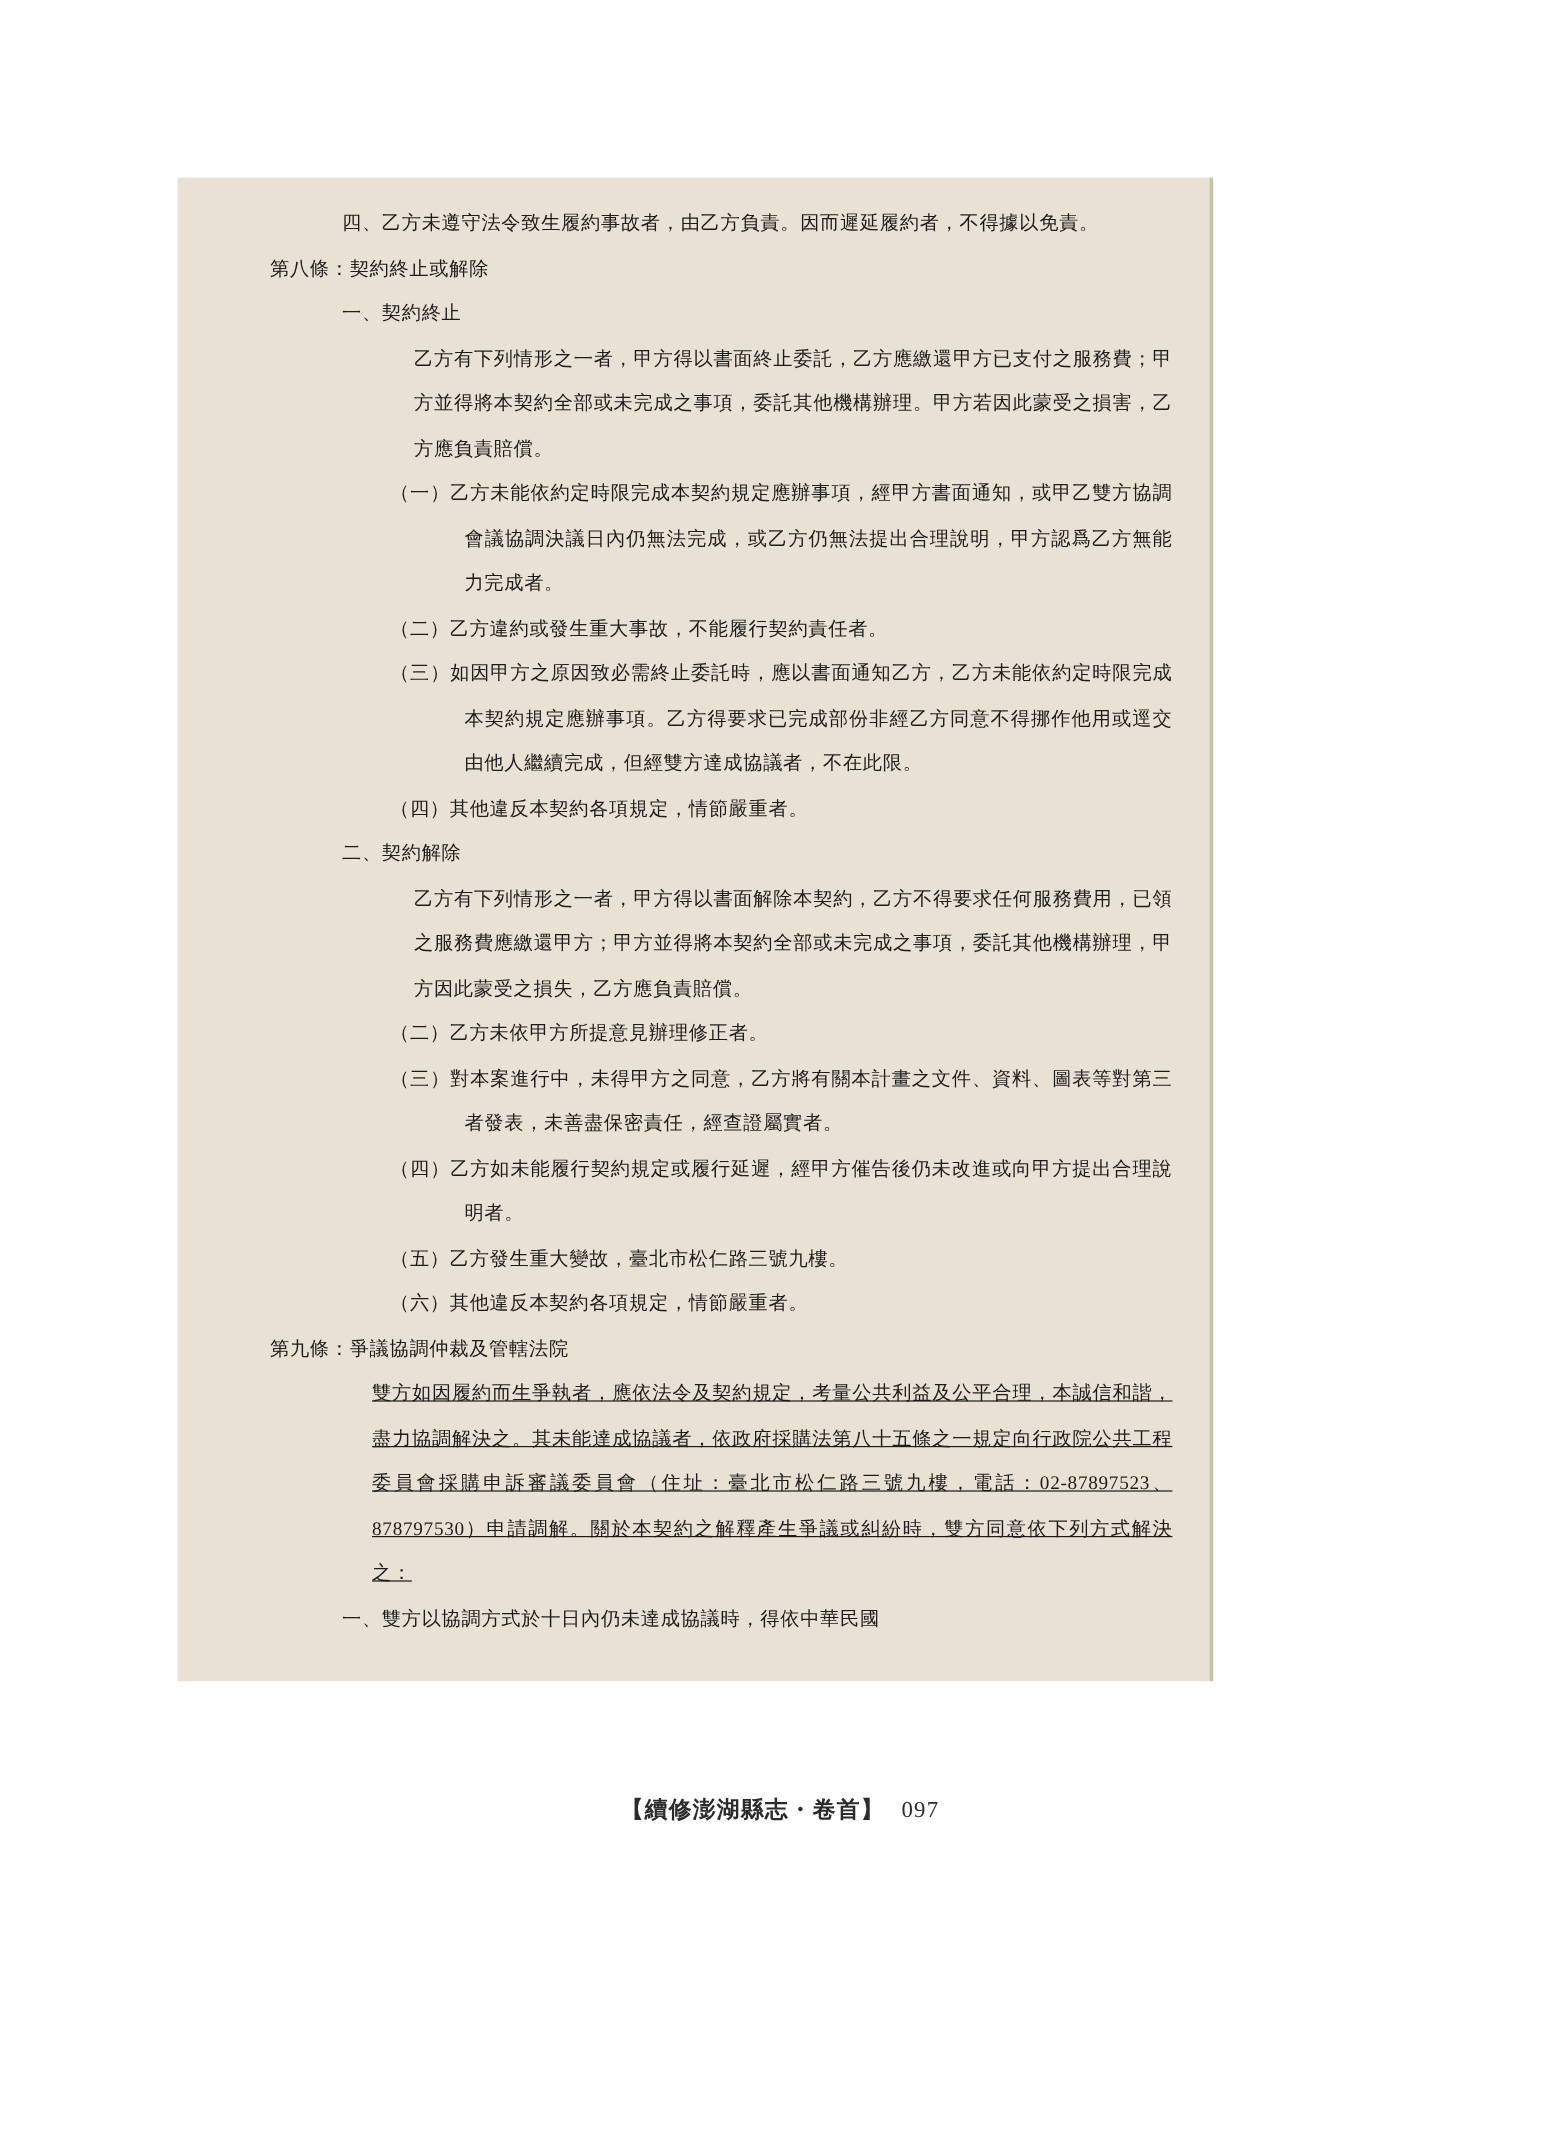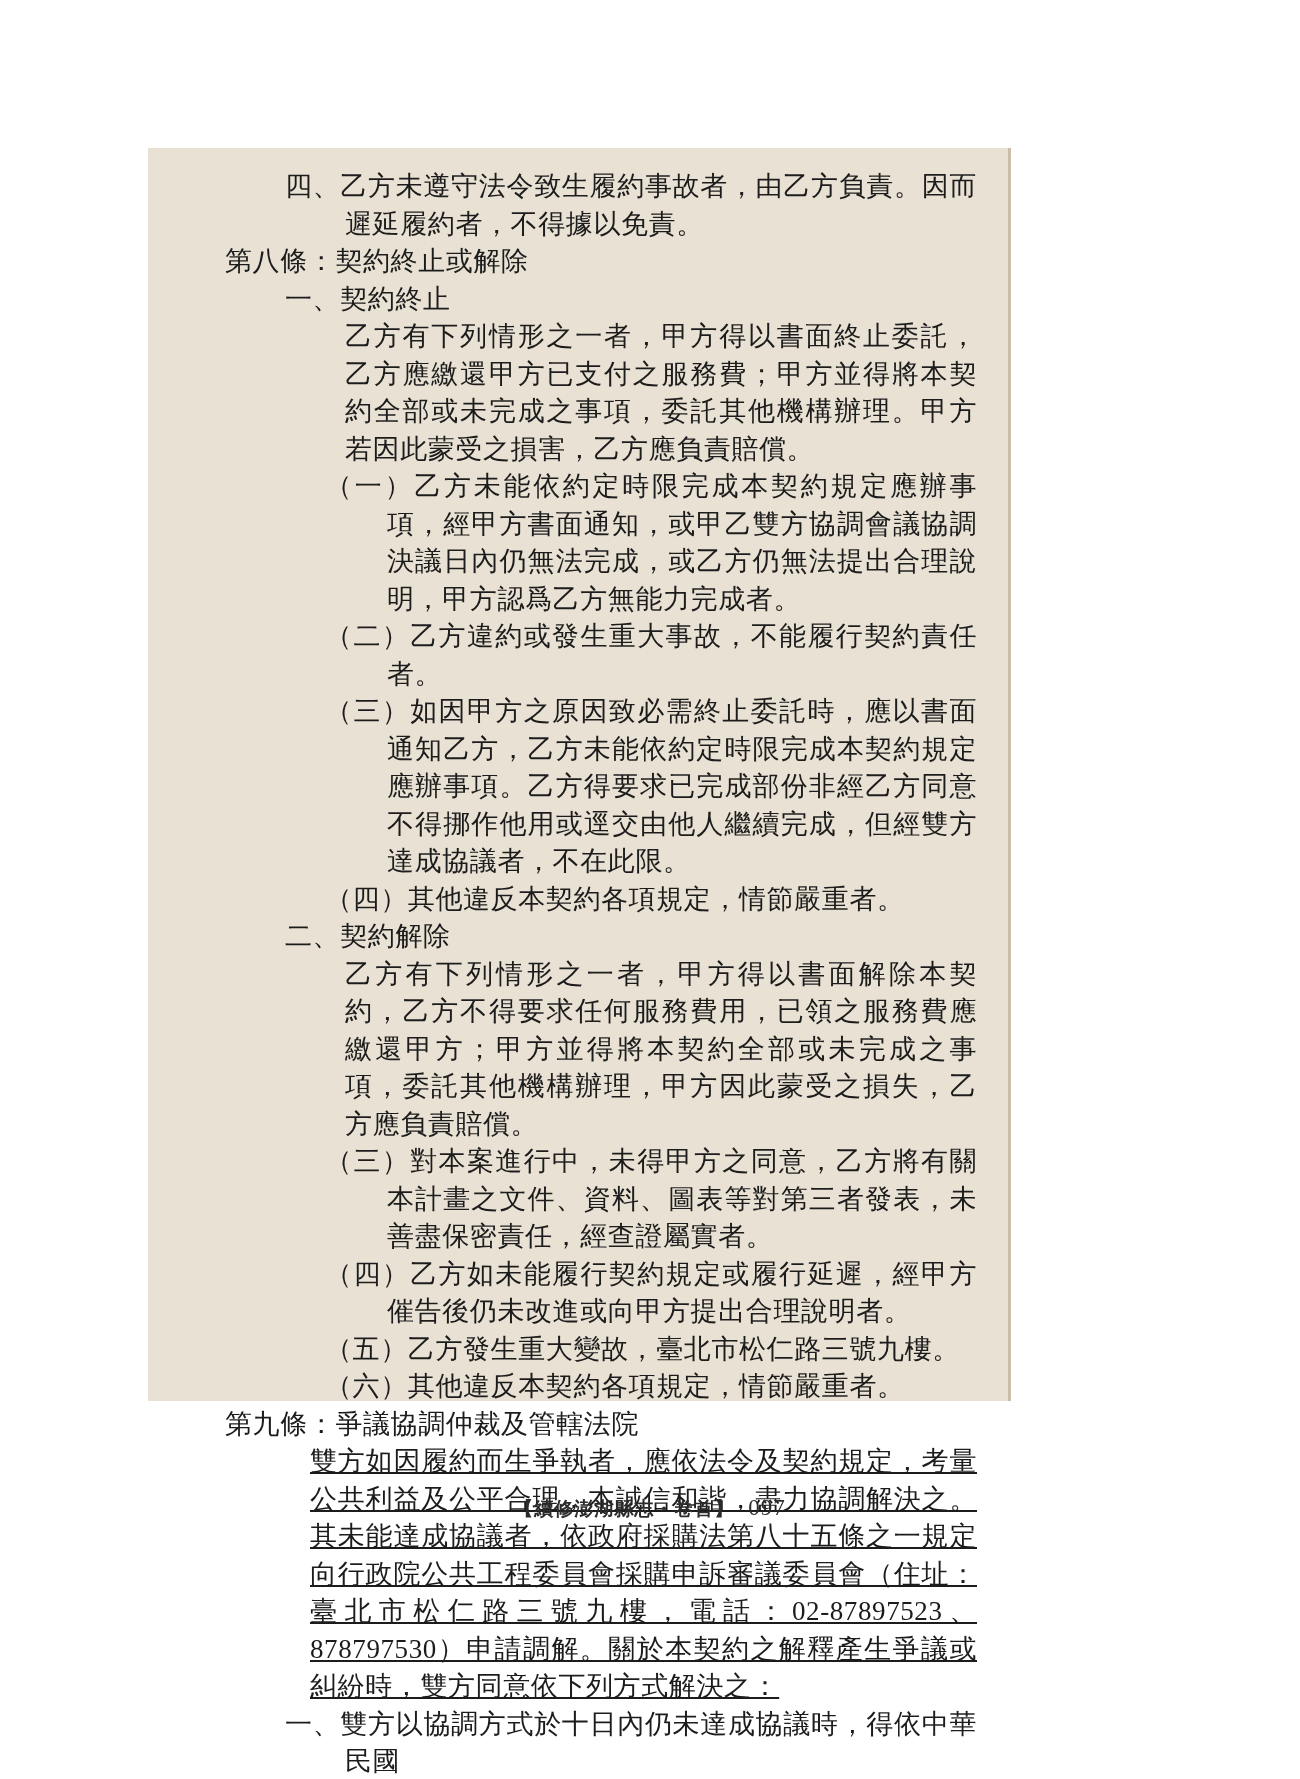--- a/index.html
+++ b/index.html
@@ -33,21 +33,21 @@
     top: 148px;
     width: 3px;
     height: 1253px;
     background: #c9bfa8;
   }
   .content {
     position: absolute;
     left: 225px;
     top: 168px;
     width: 752px;
-    font-size: 27px;
+    font-size: 16px;
     line-height: 37.5px;
     color: #1c1c1c;
     letter-spacing: 0.6px;
     text-align: justify;
   }
   .blk {
     display: block;
   }
   
   .lvl-head {
@@ -92,21 +92,21 @@
     font-size: 19px;
     color: #2b2b2b;
     letter-spacing: 1px;
   }
   .footer .bookname {
     font-weight: bold;
   }
   .footer .pageno {
     margin-left: 14px;
     font-family: "Liberation Serif", serif;
-    font-size: 23px;
+    font-size: 19px;
     letter-spacing: 1px;
   }
 </style>
 </head>
 <body>
 
 <div class="page">
 
   <div class="paper"></div>
   <div class="rule-right"></div>
@@ -115,20 +115,21 @@
     <div class="blk lvl-top">四、乙方未遵守法令致生履約事故者，由乙方負責。因而遲延履約者，不得據以免責。</div>
     <div class="blk lvl-head">第八條：契約終止或解除</div>
     <div class="blk lvl-num">一、契約終止</div>
     <div class="blk lvl-body">乙方有下列情形之一者，甲方得以書面終止委託，乙方應繳還甲方已支付之服務費；甲方並得將本契約全部或未完成之事項，委託其他機構辦理。甲方若因此蒙受之損害，乙方應負責賠償。</div>
     <div class="blk lvl-paren">（一）乙方未能依約定時限完成本契約規定應辦事項，經甲方書面通知，或甲乙雙方協調會議協調決議日內仍無法完成，或乙方仍無法提出合理說明，甲方認爲乙方無能力完成者。</div>
     <div class="blk lvl-paren">（二）乙方違約或發生重大事故，不能履行契約責任者。</div>
     <div class="blk lvl-paren">（三）如因甲方之原因致必需終止委託時，應以書面通知乙方，乙方未能依約定時限完成本契約規定應辦事項。乙方得要求已完成部份非經乙方同意不得挪作他用或逕交由他人繼續完成，但經雙方達成協議者，不在此限。</div>
     <div class="blk lvl-paren">（四）其他違反本契約各項規定，情節嚴重者。</div>
     <div class="blk lvl-num">二、契約解除</div>
     <div class="blk lvl-body">乙方有下列情形之一者，甲方得以書面解除本契約，乙方不得要求任何服務費用，已領之服務費應繳還甲方；甲方並得將本契約全部或未完成之事項，委託其他機構辦理，甲方因此蒙受之損失，乙方應負責賠償。</div>
+    <div class="blk lvl-paren">（二）乙方未依甲方所提意見辦理修正者。</div>
     <div class="blk lvl-paren">（三）對本案進行中，未得甲方之同意，乙方將有關本計畫之文件、資料、圖表等對第三者發表，未善盡保密責任，經查證屬實者。</div>
     <div class="blk lvl-paren">（四）乙方如未能履行契約規定或履行延遲，經甲方催告後仍未改進或向甲方提出合理說明者。</div>
     <div class="blk lvl-paren">（五）乙方發生重大變故，臺北市松仁路三號九樓。</div>
     <div class="blk lvl-paren">（六）其他違反本契約各項規定，情節嚴重者。</div>
     <div class="blk lvl-head">第九條：爭議協調仲裁及管轄法院</div>
     <div class="blk lvl-art-body">雙方如因履約而生爭執者，應依法令及契約規定，考量公共利益及公平合理，本誠信和諧，盡力協調解決之。其未能達成協議者，依政府採購法第八十五條之一規定向行政院公共工程委員會採購申訴審議委員會（住址：臺北市松仁路三號九樓，電話：02-87897523、878797530）申請調解。關於本契約之解釋產生爭議或糾紛時，雙方同意依下列方式解決之：</div>
     <div class="blk lvl-num">一、雙方以協調方式於十日內仍未達成協議時，得依中華民國</div>
   </div>
 
   <div class="footer">

